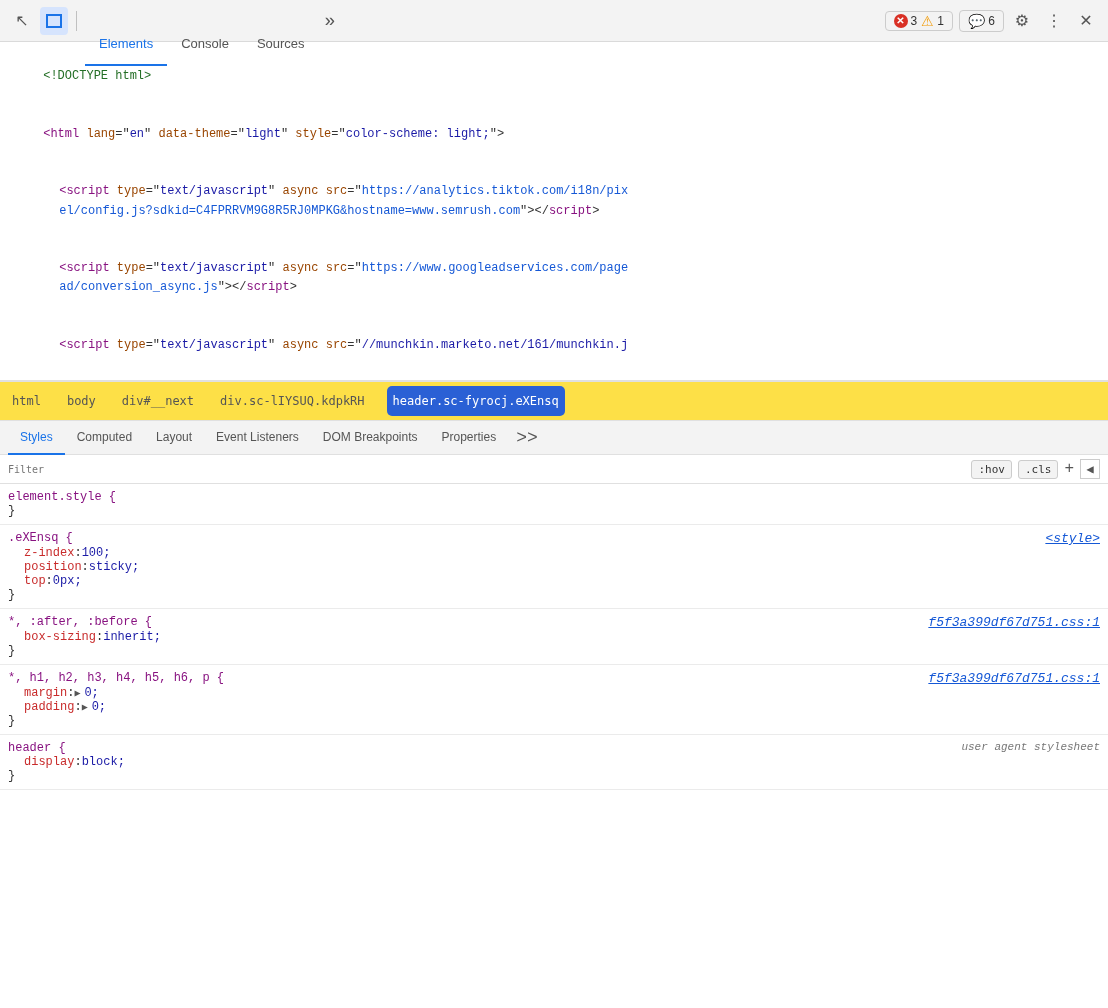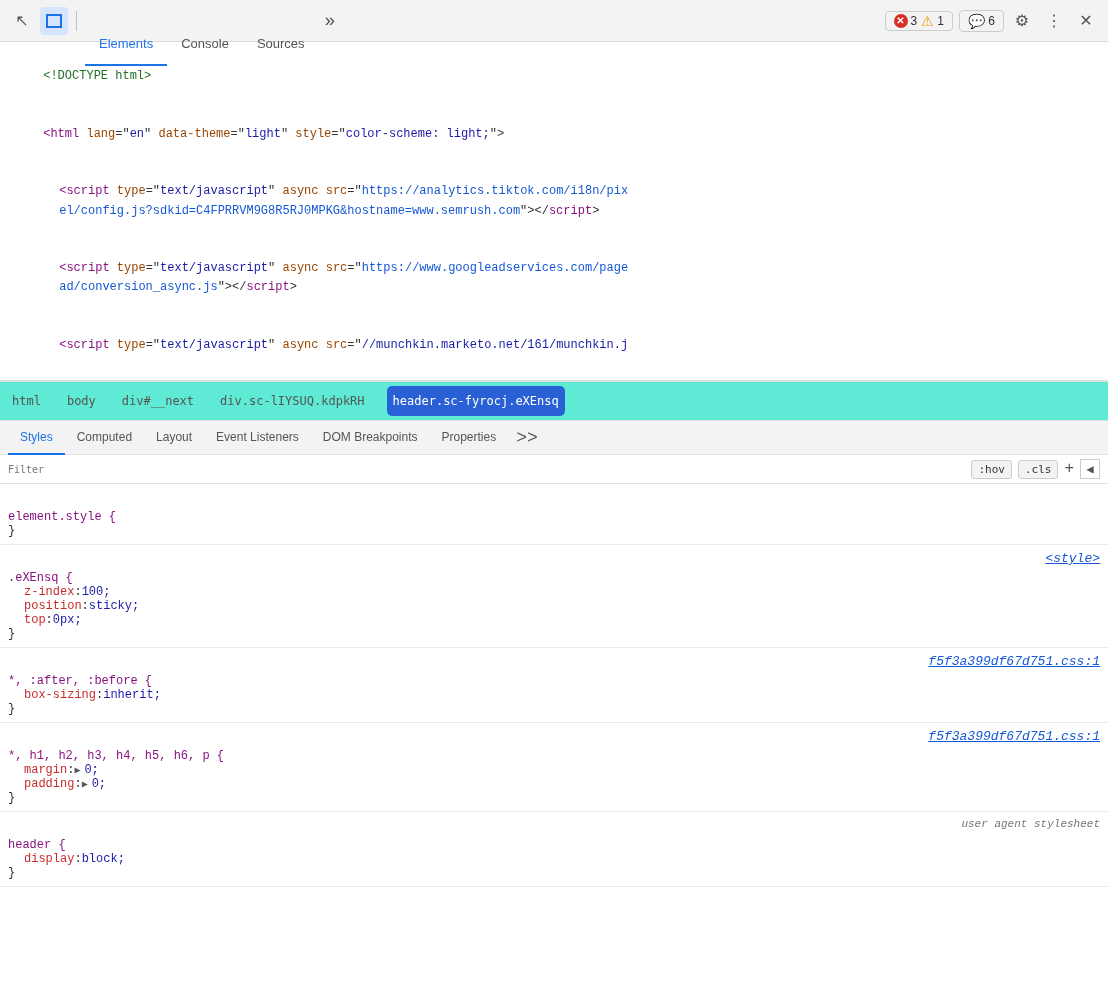--- a/index.html
+++ b/index.html
@@ -141,21 +141,21 @@
       font-size: 12px;
       line-height: 1.6;
     }
     .dom-line { white-space: pre; }
     .tag { color: #881280; }
     .attr-name { color: #994500; }
     .attr-value { color: #1a1aa6; }
 
     
     .breadcrumb {
-      background: #5eead4;
+      background: #fde047;
       border-top: 1px solid #e0e0e0;
       border-bottom: 1px solid #e0e0e0;
       padding: 4px 8px;
       display: flex;
       align-items: center;
       gap: 8px;
       font-size: 12px;
       font-family: 'Menlo', monospace;
       overflow-x: auto;
       white-space: nowrap;
@@ -254,21 +254,21 @@
     }
     .style-rule {
       border-bottom: 1px solid #ebebeb;
       padding: 6px 8px;
     }
     .style-rule-header {
       display: flex;
       justify-content: space-between;
       align-items: flex-start;
     }
-    .rule-selector { color: #881280; margin-top: 20px; }
+    .rule-selector { color: #881280; }
     .rule-source {
       color: #1558d6;
       text-decoration: underline;
       cursor: pointer;
       font-size: 13px;
       font-style: italic;
     }
     .rule-source-italic {
       color: #777;
       font-size: 11px;

